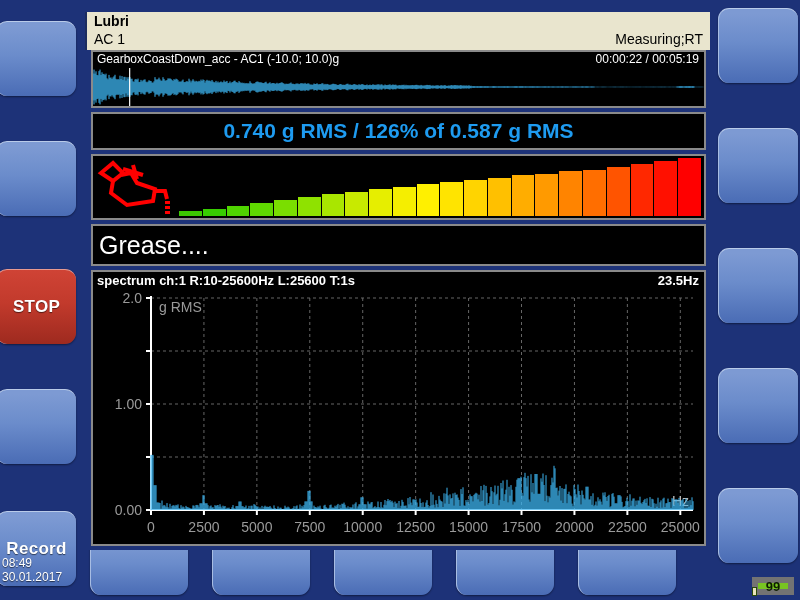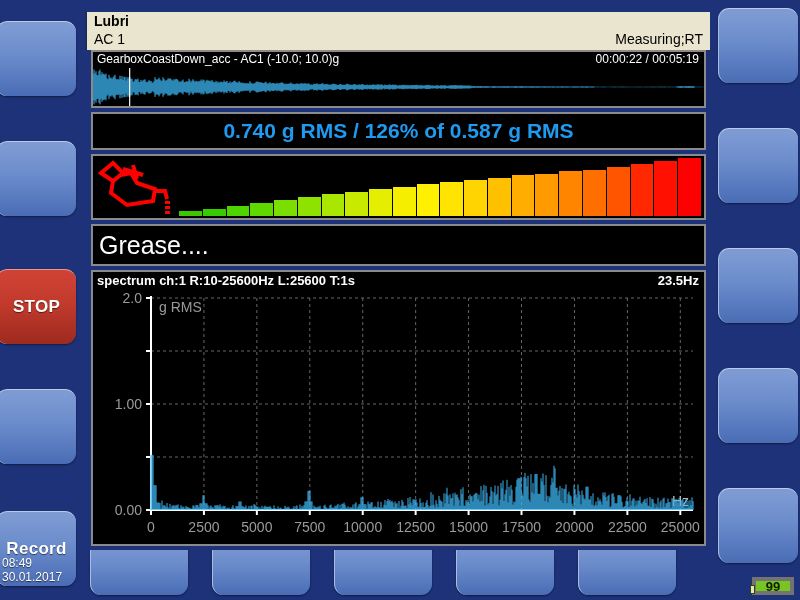--- a/index.html
+++ b/index.html
@@ -54,21 +54,21 @@
     position:absolute; left:2px; bottom:16px;
     color:#ffffff; font-size:12px; line-height:14px;
     text-shadow:0 1px 1px rgba(0,0,0,.6);
   }
 
   
   .battery {
     position:absolute; right:6px; bottom:5px;
     width:42px; height:18px;
     background:#78c422;
-    border:4px solid #737373;
+    border:6px solid #737373;
     display:flex; align-items:center; justify-content:center;
     color:#0d1d00; font-size:13px; font-weight:bold;
   }
   .battery .nub {
     position:absolute; left:-6px; top:4px; width:5px; height:9px;
     background:#e8e4ba; border:1px solid #2a4a0a;
   }
 
   
   .screen {

